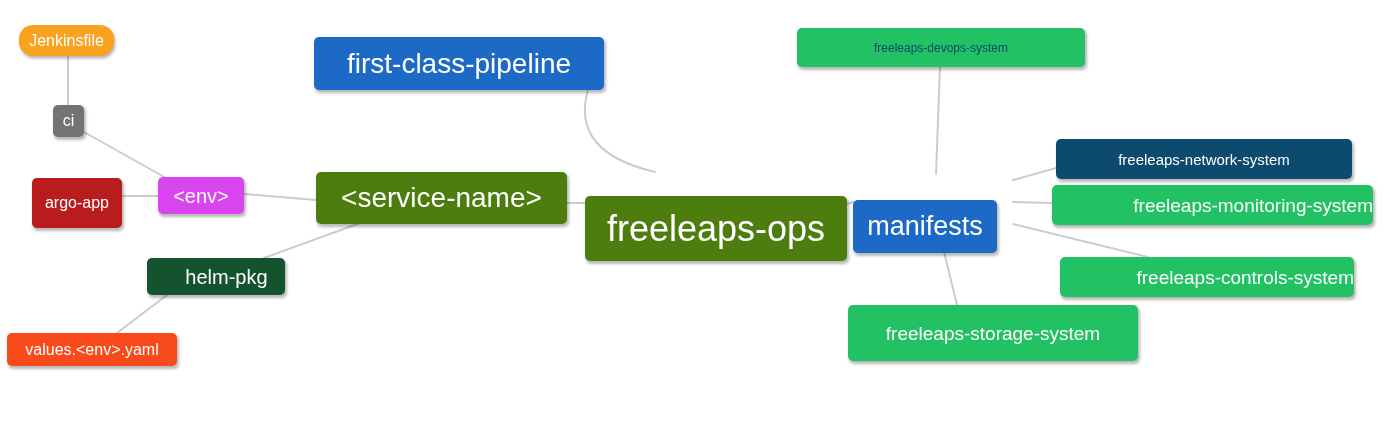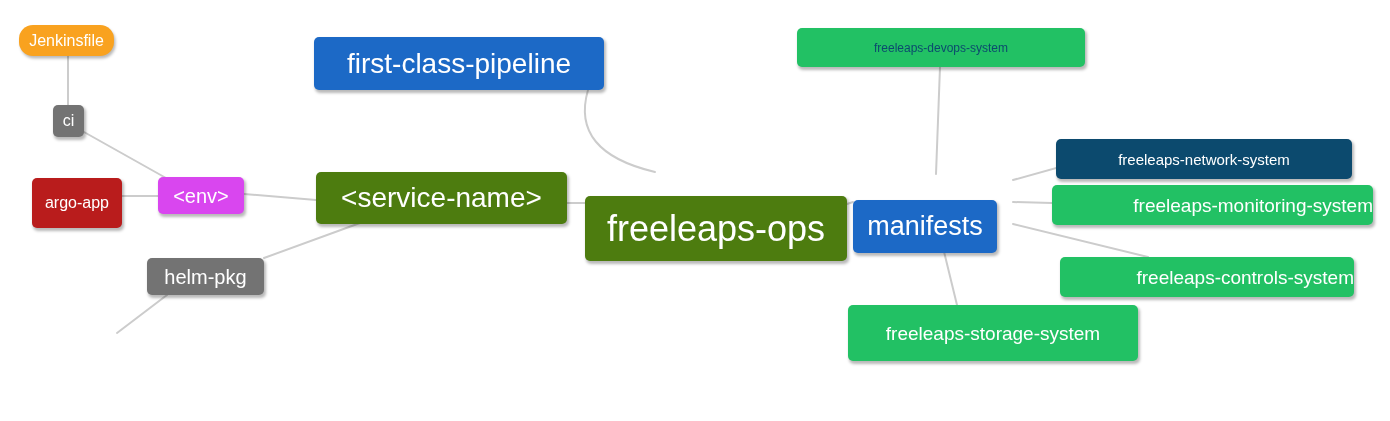--- a/index.html
+++ b/index.html
@@ -58,22 +58,25 @@
     </div>
     <div class="node" style="left: 53px; top: 105px; width: 31px; height: 32px; font-size: 16px; background: #737373; color: rgb(255, 255, 255);">
       <span>ci</span>
     </div>
     <div class="node" style="left: 32px; top: 178px; width: 90px; height: 50px; font-size: 16px; background: #b91c1c; color: rgb(255, 255, 255);">
       <span>argo-app</span>
     </div>
     <div class="node" style="left: 158px; top: 177px; width: 86px; height: 37px; font-size: 20px; background: #d946ef; color: rgb(255, 255, 255);">
       <span>&lt;env&gt;</span>
     </div>
-    <div class="node" style="left: 147px; top: 258px; width: 117px; height: 37px; font-size: 20px; background: #737373; color: rgb(255, 255, 255);">
+    <div class="node" style="left: 147px; top: 258px; width: 117px; height: 37px; font-size: 20px; background: #14532d; color: rgb(255, 255, 255); padding-left: 21px;">
       <span>helm-pkg</span>
+    </div>
+    <div class="node" style="left: 7px; top: 333px; width: 170px; height: 33px; font-size: 16px; background: rgb(249, 74, 28); color: rgb(255, 255, 255);">
+      <span>values.&lt;env&gt;.yaml</span>
     </div>
     <div class="node" style="left: 314px; top: 37px; width: 290px; height: 53px; font-size: 28px; background: rgb(28, 105, 198); color: rgb(255, 255, 255);">
       <span>first-class-pipeline</span>
     </div>
     <div class="node" style="left: 316px; top: 172px; width: 251px; height: 52px; font-size: 28px; background: #4d7c0f; color: rgb(255, 255, 255);">
       <span>&lt;service-name&gt;</span>
     </div>
     <div class="node" style="left: 585px; top: 172px; width: 262px; height: 65px; font-size: 36px; background: #4d7c0f; color: rgb(255, 255, 255); margin-top: 24px;">
       <span>freeleaps-ops</span>
     </div>

